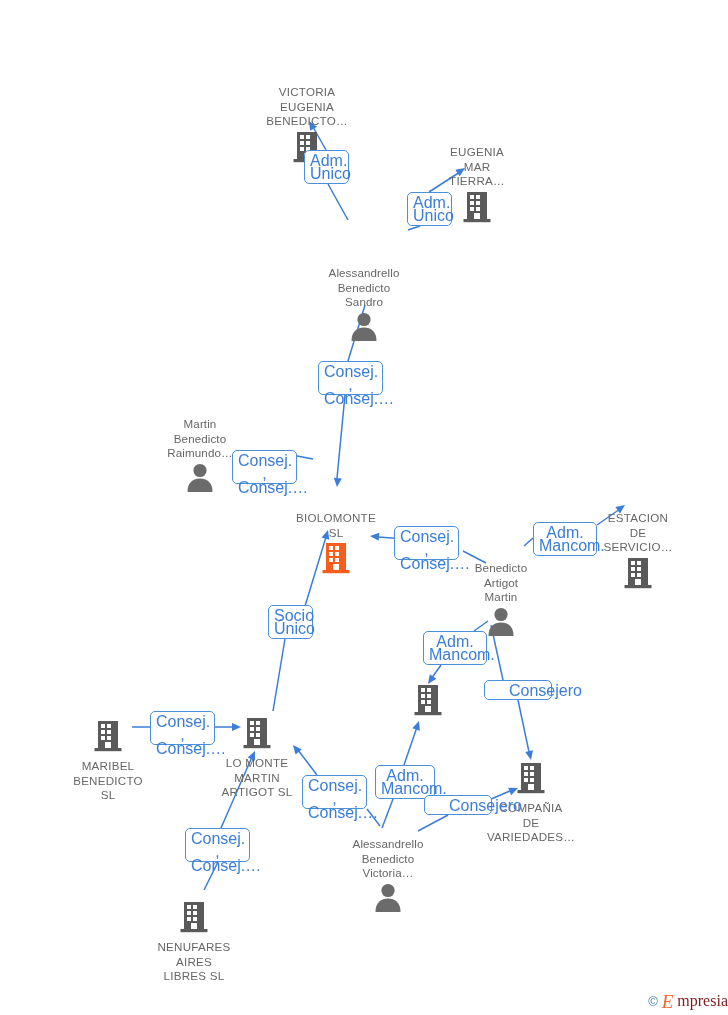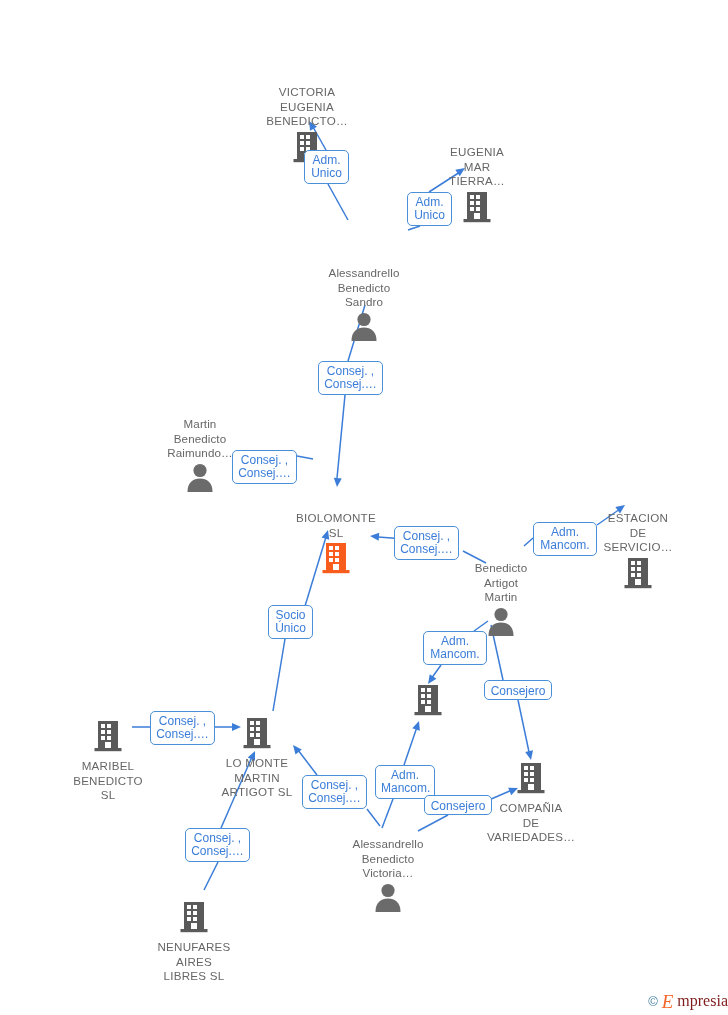--- a/index.html
+++ b/index.html
@@ -44,29 +44,29 @@
   .node.person .icon{order:2;}
   .node.person .plabel{order:1;margin-bottom:1px;}
 
   
   .chip{
     position:absolute;
     border:1.3px solid #4a90d9;
     border-radius:5px;
     background:#ffffff;
     color:#3b7dd8;
-    font-size:12px;
+    font-size:16px;
     line-height:13.4px;
     text-align:center;
     padding:3px 5px;
     box-sizing:border-box;
     white-space:pre-line;
     cursor:pointer;
   }
-  .chip.one-line{line-height:14px;padding:3px 0;}
+  .chip.one-line{line-height:14px;padding:3px 24px;}
 
   
   .watermark{
     position:absolute;
     right:8px;bottom:5px;
     display:flex;align-items:center;gap:4px;
     font-size:15px;
     color:#2d6a8e;
     font-family:"Liberation Serif", serif;
   }

